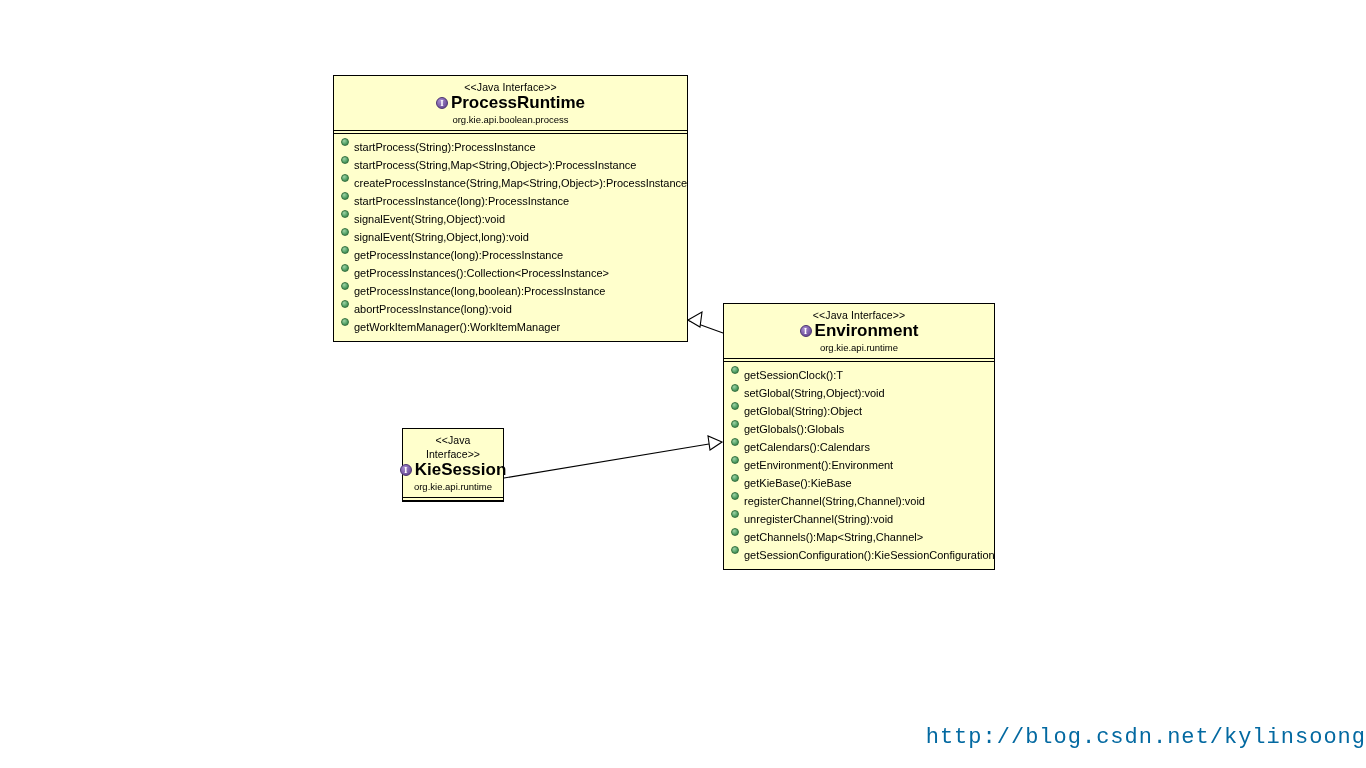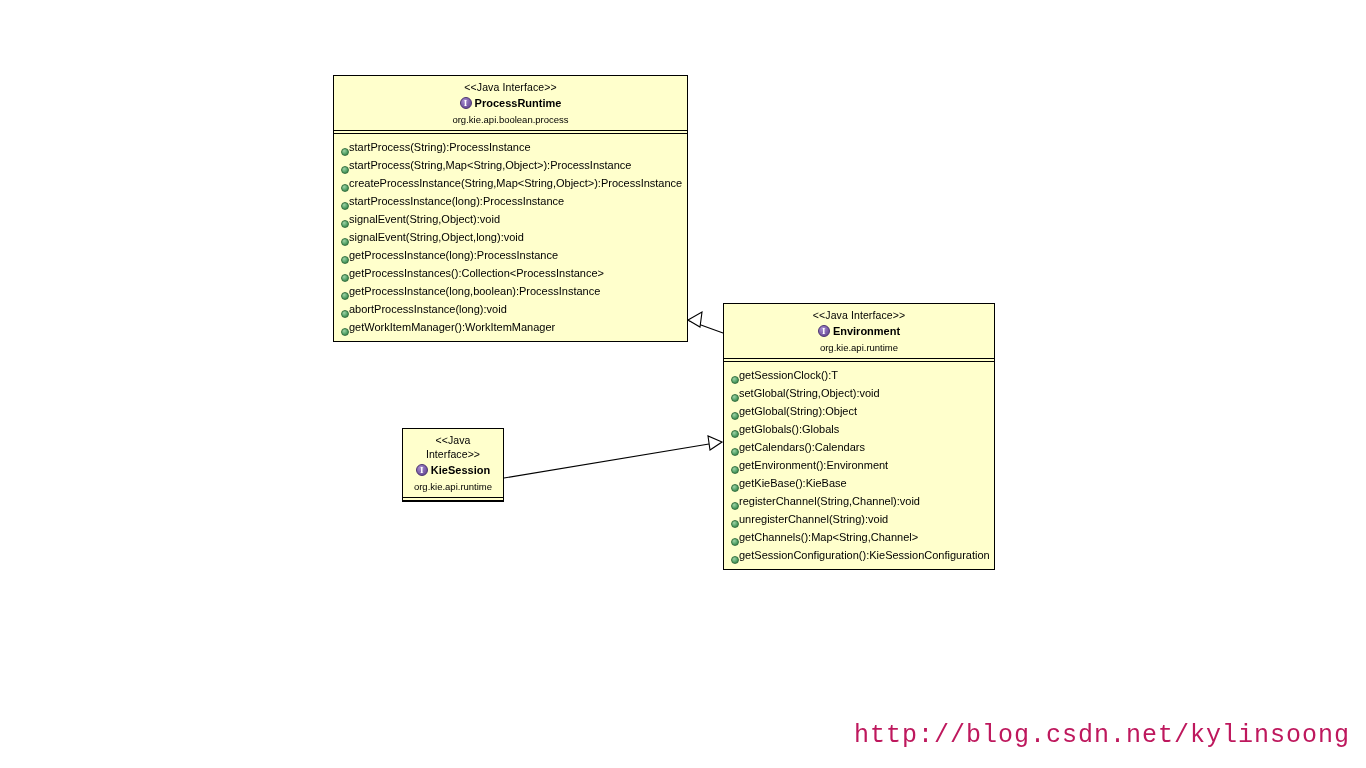--- a/index.html
+++ b/index.html
@@ -64,21 +64,21 @@
     color: #ffffff;
     font-size: 9px;
     font-weight: bold;
     line-height: 10px;
     text-align: center;
     font-family: "Liberation Serif", serif;
     flex: 0 0 auto;
   }
 
   .uml-name {
-    font-size: 11px;
+    font-size: 17px;
     font-weight: bold;
     color: #000000;
   }
 
   .uml-package {
     font-size: 9.5px;
     color: #000000;
     line-height: 13px;
     margin-top: 2px;
   }
@@ -90,21 +90,22 @@
     border-bottom: 1px solid #000000;
     box-sizing: content-box;
   }
 
   .uml-members {
     padding: 4px 0 5px 0;
   }
 
   .uml-member {
     display: flex;
-    align-items: flex-end;
+    align-items: flex-start;
+    gap: 5px;
     padding: 0 6px 0 7px;
     height: 18px;
     font-size: 11px;
     color: #000000;
     white-space: nowrap;
   }
 
   .vis-dot {
     width: 8px;
     height: 8px;
@@ -121,25 +122,25 @@
   .connector-layer {
     position: absolute;
     inset: 0;
     z-index: 2;
     pointer-events: none;
   }
 
   
   .watermark {
     position: absolute;
-    right: 16px;
+    right: 0;
     bottom: 18px;
     font-family: "Liberation Mono", "DejaVu Sans Mono", monospace;
-    font-size: 25px;
-    color: #be185d;
+    font-size: 22px;
+    color: #0369a1;
     letter-spacing: 1px;
     white-space: nowrap;
     user-select: none;
   }
 </style>
 </head>
 <body>
 
 <div class="canvas">
 

